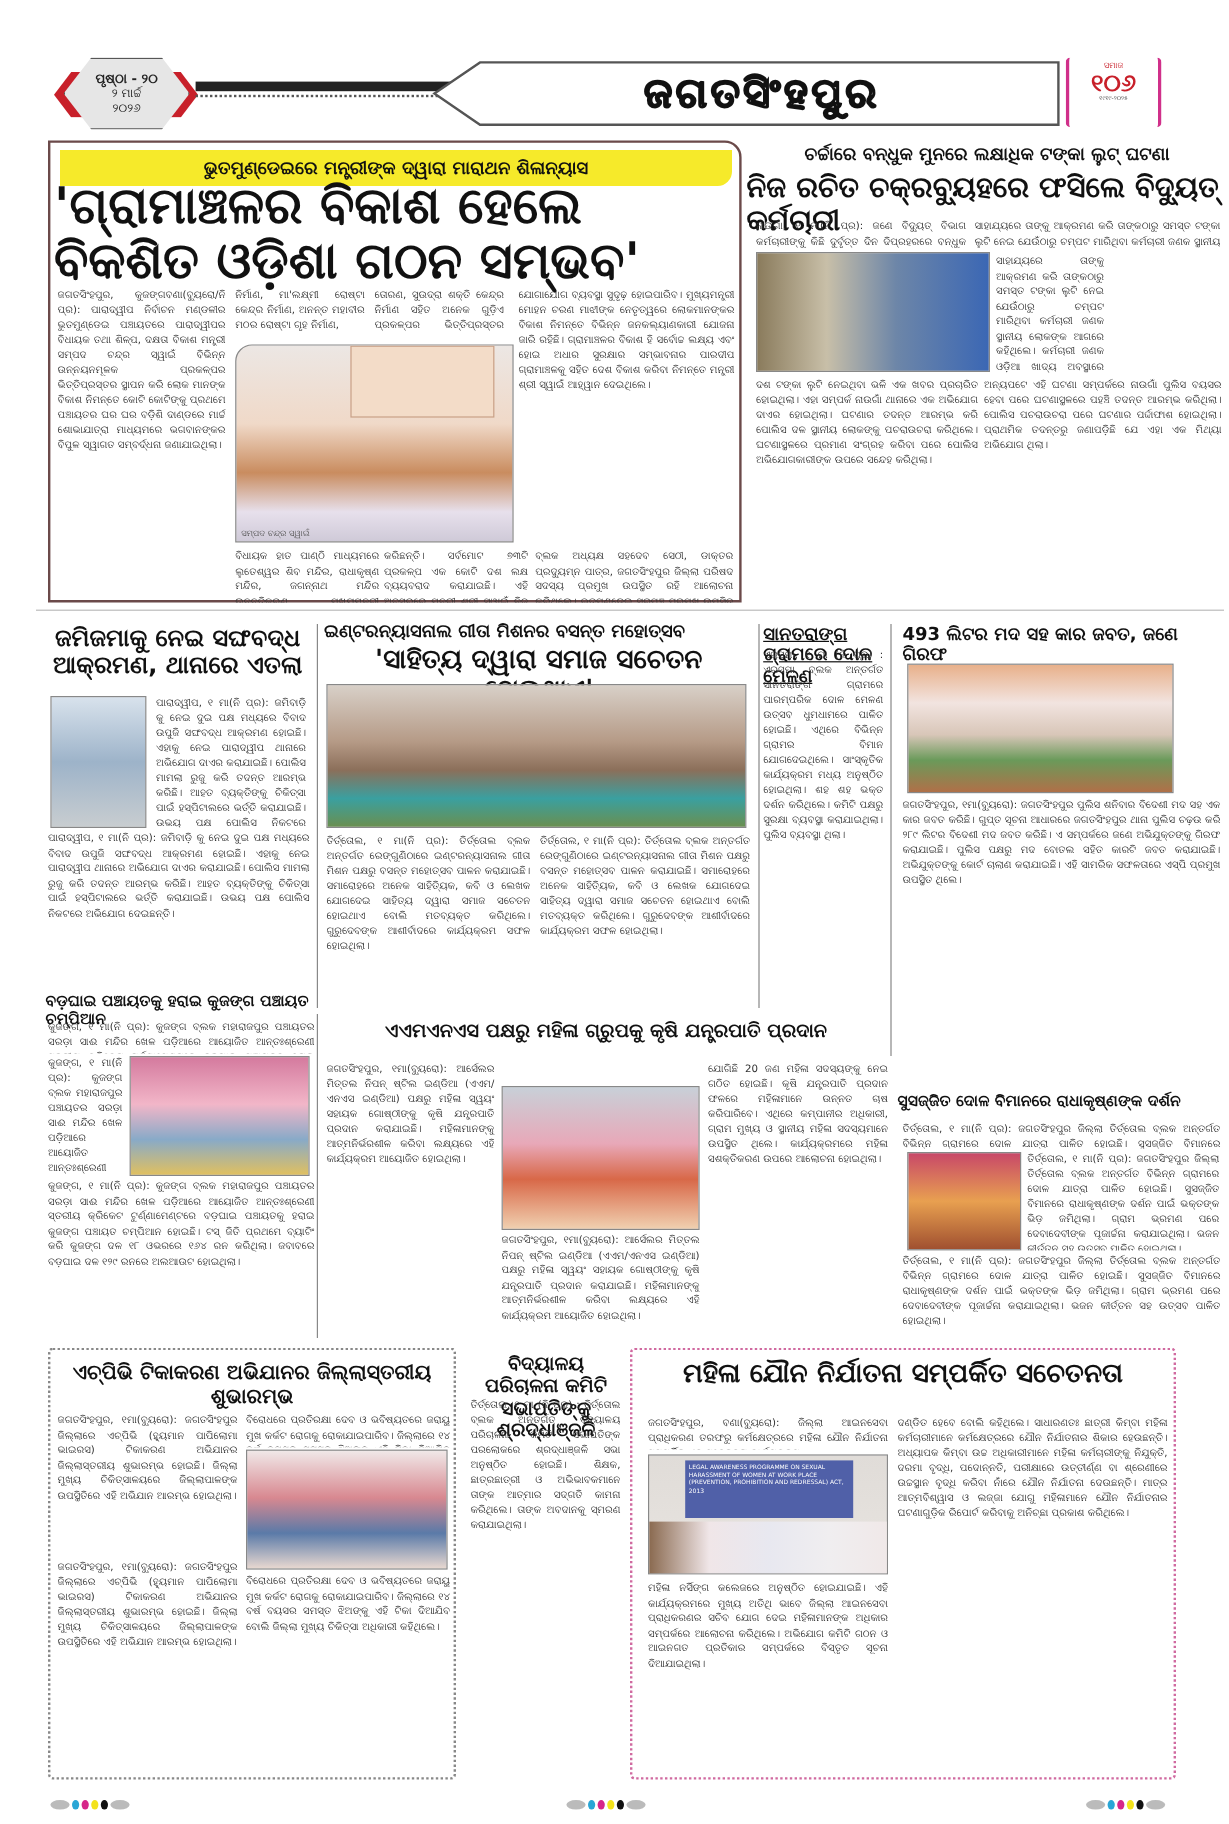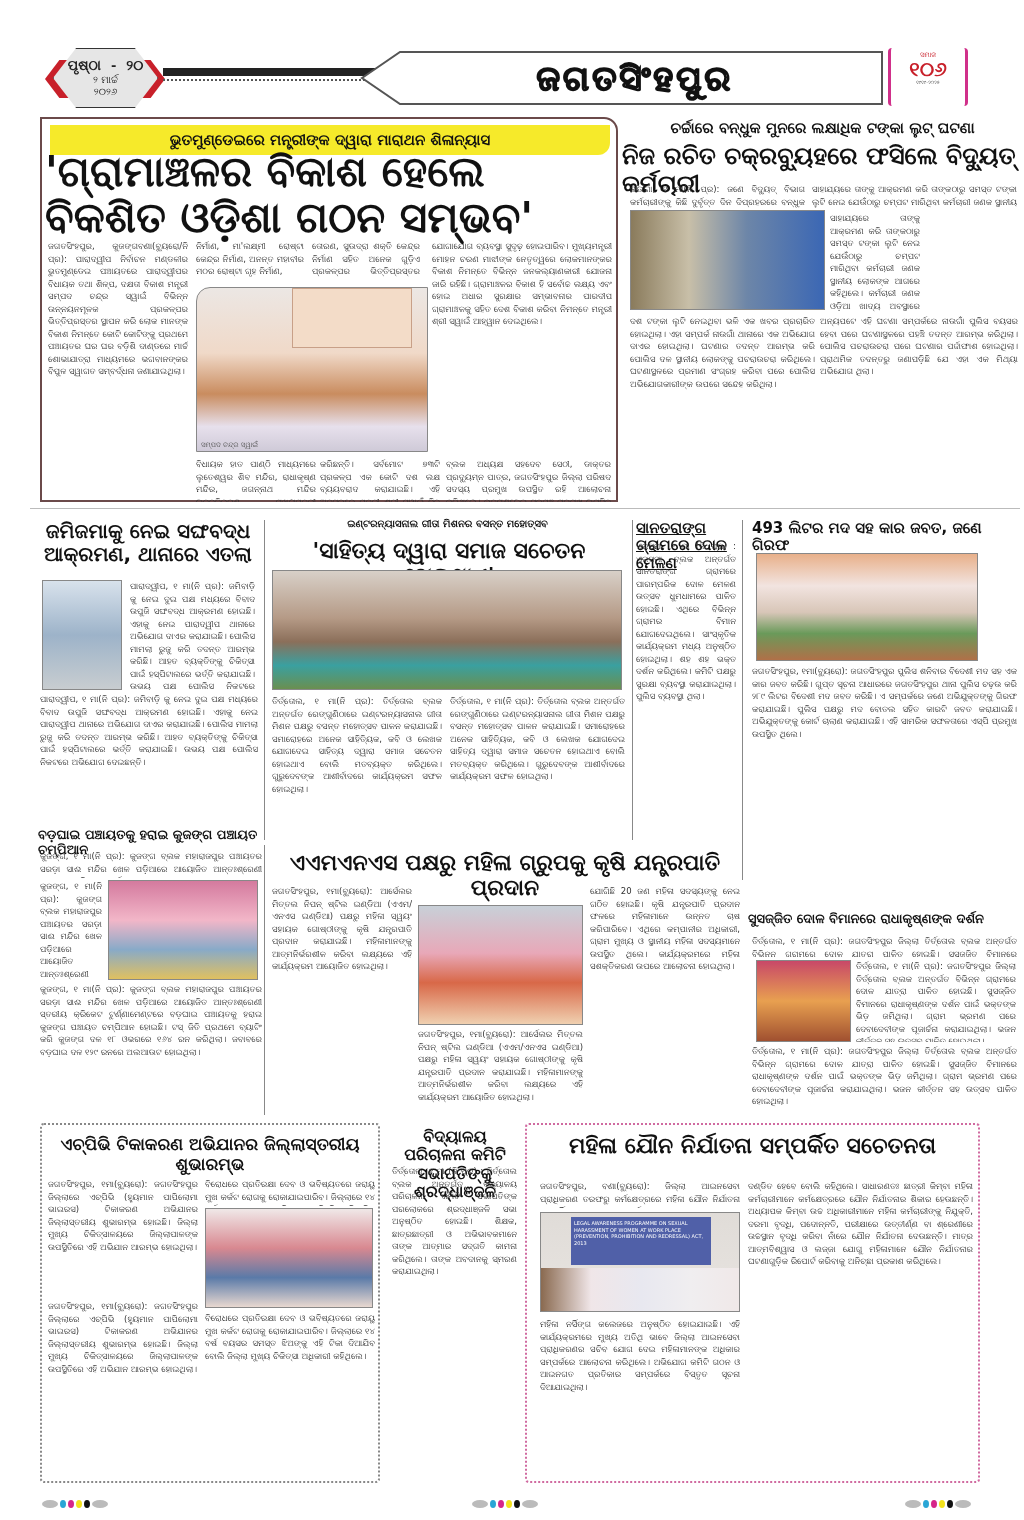--- a/index.html
+++ b/index.html
@@ -2,21 +2,21 @@
 <html><head>
 <meta charset="utf-8">
 <style>
   * { box-sizing: border-box; margin: 0; padding: 0; }
   body { width: 1024px; height: 1520px; background: #fff; font-family: "DejaVu Sans", sans-serif; position: relative; overflow: hidden; color: #222; }
   .abs { position: absolute; }
   
   .page-badge { left: 45px; top: 48px; width: 110px; height: 60px; }
   .page-badge .red { position:absolute; left:0; top:12px; width:120px; height:38px; background:#c8202a; clip-path: polygon(12% 0,88% 0,100% 50%,88% 100%,12% 100%,0 50%); }
   .page-badge .inner { position:absolute; left:8px; top:0; width:105px; height:60px; background:#e6e6e6; border:1.5px solid #333; clip-path: polygon(22% 0,78% 0,100% 50%,78% 100%,22% 100%,0 50%); display:flex; flex-direction:column; align-items:center; justify-content:center; font-size:10px; line-height:1.2; }
-  .page-badge .inner .pg { font-size:14px; font-weight:bold;font-family:Liberation Mono, monospace; }
+  .page-badge .inner .pg { font-size:11px; font-weight:bold; }
   .rule-bar { left: 163px; top: 68px; width: 230px; height: 8px; background:#222; }
   .rule-dots { left: 163px; top: 79px; width: 230px; height: 3px; border-top: 2px dotted #555; }
   .logo { left: 888px; top: 48px; width: 80px; height: 58px; border-left: 3px solid #d0308a; border-right: 3px solid #d0308a; border-radius: 4px; text-align:center; }
   .logo .top { font-size: 7px; color:#c8202a; margin-top:3px; }
   .logo .num { font-size: 20px; font-weight: bold; color:#c8202a; line-height: 20px; }
   .logo .yrs { font-size: 5px; color:#444; }
   
   .txt { font-size: 8.5px; line-height: 12.5px; color: #333; text-align: justify; overflow: hidden; }
   .photo { background: linear-gradient(135deg,#b9c7d6,#d9c3a8); border:1px solid #888; overflow:hidden; position:absolute; }
   .photo .label { position:absolute; bottom:2px; left:4px; font-size:7px; color:#555; }
@@ -80,21 +80,21 @@
 
 <div class="abs divider-h" style="left:30px;top:508px;width:990px;background:#bbb;"></div>
 
 <div class="abs head" style="left:38px;top:520px;width:220px;font-size:20px;text-align:center;">ଜମିଜମାକୁ ନେଇ ସଙ୍ଘବଦ୍ଧ ଆକ୍ରମଣ, ଥାନାରେ ଏତଲା</div>
 <div class="photo" style="left:42px;top:580px;width:80px;height:110px;background:linear-gradient(180deg,#d8e2ec 0%,#9db3c9 50%,#c8cdd0 100%);"></div>
 <div class="abs txt" style="left:130px;top:580px;width:125px;height:110px;">ପାରାଦ୍ୱୀପ, ୧ ମା(ନି ପ୍ର): ଜମିବାଡ଼ି କୁ ନେଇ ଦୁଇ ପକ୍ଷ ମଧ୍ୟରେ ବିବାଦ ଉପୁଜି ସଙ୍ଘବଦ୍ଧ ଆକ୍ରମଣ ହୋଇଛି। ଏହାକୁ ନେଇ ପାରାଦ୍ୱୀପ ଥାନାରେ ଅଭିଯୋଗ ଦାଏର କରାଯାଇଛି। ପୋଲିସ ମାମଲା ରୁଜୁ କରି ତଦନ୍ତ ଆରମ୍ଭ କରିଛି। ଆହତ ବ୍ୟକ୍ତିଙ୍କୁ ଚିକିତ୍ସା ପାଇଁ ହସ୍ପିଟାଲରେ ଭର୍ତ୍ତି କରାଯାଇଛି। ଉଭୟ ପକ୍ଷ ପୋଲିସ ନିକଟରେ ଅଭିଯୋଗ ଦେଇଛନ୍ତି।</div>
 <div class="abs txt" style="left:40px;top:693px;width:218px;height:125px;">ପାରାଦ୍ୱୀପ, ୧ ମା(ନି ପ୍ର): ଜମିବାଡ଼ି କୁ ନେଇ ଦୁଇ ପକ୍ଷ ମଧ୍ୟରେ ବିବାଦ ଉପୁଜି ସଙ୍ଘବଦ୍ଧ ଆକ୍ରମଣ ହୋଇଛି। ଏହାକୁ ନେଇ ପାରାଦ୍ୱୀପ ଥାନାରେ ଅଭିଯୋଗ ଦାଏର କରାଯାଇଛି। ପୋଲିସ ମାମଲା ରୁଜୁ କରି ତଦନ୍ତ ଆରମ୍ଭ କରିଛି। ଆହତ ବ୍ୟକ୍ତିଙ୍କୁ ଚିକିତ୍ସା ପାଇଁ ହସ୍ପିଟାଲରେ ଭର୍ତ୍ତି କରାଯାଇଛି। ଉଭୟ ପକ୍ଷ ପୋଲିସ ନିକଟରେ ଅଭିଯୋଗ ଦେଇଛନ୍ତି।</div>
 
 <div class="abs divider-v" style="left:264px;top:520px;height:320px;"></div>
 
-<div class="abs head" style="left:270px;top:518px;width:355px;font-size:10px;text-align:center;">ଇଣ୍ଟରନ୍ୟାସନାଲ ଗୀତା ମିଶନର ବସନ୍ତ ମହୋତ୍ସବ</div>
+<div class="abs head" style="left:270px;top:518px;width:355px;font-size:15px;">ଇଣ୍ଟରନ୍ୟାସନାଲ ଗୀତା ମିଶନର ବସନ୍ତ ମହୋତ୍ସବ</div>
 <div class="abs head" style="left:268px;top:538px;width:362px;font-size:22px;text-align:center;">'ସାହିତ୍ୟ ଦ୍ୱାରା ସମାଜ ସଚେତନ ହୋଇଥାଏ'</div>
 <div class="photo" style="left:272px;top:570px;width:350px;height:120px;background:linear-gradient(180deg,#d8d0c8 0%,#b59a86 40%,#8b6f5a 60%,#3aa0a0 80%,#6a8f50 100%);"></div>
 <div class="abs txt" style="left:272px;top:695px;width:170px;height:130px;">ତିର୍ତ୍ତୋଲ, ୧ ମା(ନି ପ୍ର): ତିର୍ତ୍ତୋଲ ବ୍ଲକ ଅନ୍ତର୍ଗତ ରେଙ୍ଗୁଣିଠାରେ ଇଣ୍ଟରନ୍ୟାସନାଲ ଗୀତା ମିଶନ ପକ୍ଷରୁ ବସନ୍ତ ମହୋତ୍ସବ ପାଳନ କରାଯାଇଛି। ସମାରୋହରେ ଅନେକ ସାହିତ୍ୟିକ, କବି ଓ ଲେଖକ ଯୋଗଦେଇ ସାହିତ୍ୟ ଦ୍ୱାରା ସମାଜ ସଚେତନ ହୋଇଥାଏ ବୋଲି ମତବ୍ୟକ୍ତ କରିଥିଲେ। ଗୁରୁଦେବଙ୍କ ଆଶୀର୍ବାଦରେ କାର୍ଯ୍ୟକ୍ରମ ସଫଳ ହୋଇଥିଲା।</div>
 <div class="abs txt" style="left:450px;top:695px;width:175px;height:130px;">ତିର୍ତ୍ତୋଲ, ୧ ମା(ନି ପ୍ର): ତିର୍ତ୍ତୋଲ ବ୍ଲକ ଅନ୍ତର୍ଗତ ରେଙ୍ଗୁଣିଠାରେ ଇଣ୍ଟରନ୍ୟାସନାଲ ଗୀତା ମିଶନ ପକ୍ଷରୁ ବସନ୍ତ ମହୋତ୍ସବ ପାଳନ କରାଯାଇଛି। ସମାରୋହରେ ଅନେକ ସାହିତ୍ୟିକ, କବି ଓ ଲେଖକ ଯୋଗଦେଇ ସାହିତ୍ୟ ଦ୍ୱାରା ସମାଜ ସଚେତନ ହୋଇଥାଏ ବୋଲି ମତବ୍ୟକ୍ତ କରିଥିଲେ। ଗୁରୁଦେବଙ୍କ ଆଶୀର୍ବାଦରେ କାର୍ଯ୍ୟକ୍ରମ ସଫଳ ହୋଇଥିଲା।</div>
 
 <div class="abs divider-v" style="left:632px;top:520px;height:320px;"></div>
 
 <div class="abs head" style="left:636px;top:520px;width:100px;font-size:15px;text-decoration:underline;">ସାନତରାଙ୍ଗ ଗ୍ରାମରେ ଦୋଳ ମେଳଣ</div>
 <div class="abs txt" style="left:636px;top:540px;width:100px;height:300px;">ଏରସମା, ୧ ମା (ନି ପ୍ର) : ଏରସମା ବ୍ଲକ ଅନ୍ତର୍ଗତ ସାନତରାଙ୍ଗ ଗ୍ରାମରେ ପାରମ୍ପରିକ ଦୋଳ ମେଳଣ ଉତ୍ସବ ଧୁମଧାମରେ ପାଳିତ ହୋଇଛି। ଏଥିରେ ବିଭିନ୍ନ ଗ୍ରାମର ବିମାନ ଯୋଗଦେଇଥିଲେ। ସାଂସ୍କୃତିକ କାର୍ଯ୍ୟକ୍ରମ ମଧ୍ୟ ଅନୁଷ୍ଠିତ ହୋଇଥିଲା। ଶହ ଶହ ଭକ୍ତ ଦର୍ଶନ କରିଥିଲେ। କମିଟି ପକ୍ଷରୁ ସୁରକ୍ଷା ବ୍ୟବସ୍ଥା କରାଯାଇଥିଲା। ପୁଲିସ ବ୍ୟବସ୍ଥା ଥିଲା।</div>
 
@@ -105,21 +105,21 @@
 <div class="abs txt" style="left:752px;top:665px;width:265px;height:235px;">ଜଗତସିଂହପୁର, ୧ମା(ବ୍ୟୁରୋ): ଜଗତସିଂହପୁର ପୁଲିସ ଶନିବାର ବିଦେଶୀ ମଦ ସହ ଏକ କାର ଜବତ କରିଛି। ଗୁପ୍ତ ସୂଚନା ଆଧାରରେ ଜଗତସିଂହପୁର ଥାନା ପୁଲିସ ଚଢ଼ଉ କରି ୨୮୯ ଲିଟର ବିଦେଶୀ ମଦ ଜବତ କରିଛି। ଏ ସମ୍ପର୍କରେ ଜଣେ ଅଭିଯୁକ୍ତଙ୍କୁ ଗିରଫ କରାଯାଇଛି। ପୁଲିସ ପକ୍ଷରୁ ମଦ ବୋତଲ ସହିତ କାରଟି ଜବତ କରାଯାଇଛି। ଅଭିଯୁକ୍ତଙ୍କୁ କୋର୍ଟ ଚାଲାଣ କରାଯାଇଛି। ଏହି ସାମରିକ ସଫଳତାରେ ଏସ୍ପି ପ୍ରମୁଖ ଉପସ୍ଥିତ ଥିଲେ।</div>
 
 <div class="abs head" style="left:38px;top:828px;width:222px;font-size:13px;">ବଡ଼ଘାଇ ପଞ୍ଚାୟତକୁ ହରାଇ କୁଜଙ୍ଗ ପଞ୍ଚାୟତ ଚମ୍ପିଆନ</div>
 <div class="abs txt" style="left:40px;top:850px;width:222px;height:28px;">କୁଜଙ୍ଗ, ୧ ମା(ନି ପ୍ର): କୁଜଙ୍ଗ ବ୍ଲକ ମହାରାଜପୁର ପଞ୍ଚାୟତର ସରଡ଼ା ସାଈ ମନ୍ଦିର ଖେଳ ପଡ଼ିଆରେ ଆୟୋଜିତ ଆନ୍ତଃଶ୍ରେଣୀ ସ୍ତରୀୟ କ୍ରିକେଟ ଟୁର୍ଣ୍ଣାମେଣ୍ଟରେ ବଡ଼ଘାଇ ପଞ୍ଚାୟତକୁ ହରାଇ କୁଜଙ୍ଗ ପଞ୍ଚାୟତ ଚମ୍ପିଆନ ହୋଇଛି। ଟସ୍ ଜିତି ପ୍ରଥମେ ବ୍ୟାଟିଂ କରି କୁଜଙ୍ଗ ଦଳ ୧୮ ଓଭରରେ ୧୬୪ ରନ କରିଥିଲା। ଜବାବରେ ବଡ଼ଘାଇ ଦଳ ୧୨୯ ରନରେ ଅଲଆଉଟ ହୋଇଥିଲା।</div>
 <div class="abs txt" style="left:40px;top:880px;width:62px;height:100px;">କୁଜଙ୍ଗ, ୧ ମା(ନି ପ୍ର): କୁଜଙ୍ଗ ବ୍ଲକ ମହାରାଜପୁର ପଞ୍ଚାୟତର ସରଡ଼ା ସାଈ ମନ୍ଦିର ଖେଳ ପଡ଼ିଆରେ ଆୟୋଜିତ ଆନ୍ତଃଶ୍ରେଣୀ ସ୍ତରୀୟ କ୍ରିକେଟ ଟୁର୍ଣ୍ଣାମେଣ୍ଟରେ ବଡ଼ଘାଇ ପଞ୍ଚାୟତକୁ ହରାଇ କୁଜଙ୍ଗ ପଞ୍ଚାୟତ ଚମ୍ପିଆନ ହୋଇଛି। ଟସ୍ ଜିତି ପ୍ରଥମେ ବ୍ୟାଟିଂ କରି କୁଜଙ୍ଗ ଦଳ ୧୮ ଓଭରରେ ୧୬୪ ରନ କରିଥିଲା। ଜବାବରେ ବଡ଼ଘାଇ ଦଳ ୧୨୯ ରନରେ ଅଲଆଉଟ ହୋଇଥିଲା।</div>
 <div class="photo" style="left:108px;top:880px;width:150px;height:100px;background:linear-gradient(180deg,#d47a9e 0%,#f2b6c8 40%,#88aac8 70%,#e0c060 100%);"></div>
 <div class="abs txt" style="left:40px;top:983px;width:222px;height:130px;">କୁଜଙ୍ଗ, ୧ ମା(ନି ପ୍ର): କୁଜଙ୍ଗ ବ୍ଲକ ମହାରାଜପୁର ପଞ୍ଚାୟତର ସରଡ଼ା ସାଈ ମନ୍ଦିର ଖେଳ ପଡ଼ିଆରେ ଆୟୋଜିତ ଆନ୍ତଃଶ୍ରେଣୀ ସ୍ତରୀୟ କ୍ରିକେଟ ଟୁର୍ଣ୍ଣାମେଣ୍ଟରେ ବଡ଼ଘାଇ ପଞ୍ଚାୟତକୁ ହରାଇ କୁଜଙ୍ଗ ପଞ୍ଚାୟତ ଚମ୍ପିଆନ ହୋଇଛି। ଟସ୍ ଜିତି ପ୍ରଥମେ ବ୍ୟାଟିଂ କରି କୁଜଙ୍ଗ ଦଳ ୧୮ ଓଭରରେ ୧୬୪ ରନ କରିଥିଲା। ଜବାବରେ ବଡ଼ଘାଇ ଦଳ ୧୨୯ ରନରେ ଅଲଆଉଟ ହୋଇଥିଲା।</div>
 
 <div class="abs divider-v" style="left:264px;top:845px;height:270px;"></div>
 
-<div class="abs head" style="left:270px;top:850px;width:470px;font-size:22px;text-align:center;">ଏଏମଏନଏସ ପକ୍ଷରୁ ମହିଳା ଗ୍ରୁପକୁ କୃଷି ଯନ୍ତ୍ରପାତି ପ୍ରଦାନ</div>
+<div class="abs head" style="left:270px;top:850px;width:470px;font-size:16px;text-align:center;">ଏଏମଏନଏସ ପକ୍ଷରୁ ମହିଳା ଗ୍ରୁପକୁ କୃଷି ଯନ୍ତ୍ରପାତି ପ୍ରଦାନ</div>
 <div class="abs txt" style="left:272px;top:885px;width:140px;height:225px;">ଜଗତସିଂହପୁର, ୧ମା(ବ୍ୟୁରୋ): ଆର୍ସେଲର ମିତ୍ତଲ ନିପନ୍ ଷ୍ଟିଲ ଇଣ୍ଡିଆ (ଏଏମ/ଏନଏସ ଇଣ୍ଡିଆ) ପକ୍ଷରୁ ମହିଳା ସ୍ୱୟଂ ସହାୟକ ଗୋଷ୍ଠୀଙ୍କୁ କୃଷି ଯନ୍ତ୍ରପାତି ପ୍ରଦାନ କରାଯାଇଛି। ମହିଳାମାନଙ୍କୁ ଆତ୍ମନିର୍ଭରଶୀଳ କରିବା ଲକ୍ଷ୍ୟରେ ଏହି କାର୍ଯ୍ୟକ୍ରମ ଆୟୋଜିତ ହୋଇଥିଲା।</div>
 <div class="photo" style="left:418px;top:905px;width:165px;height:120px;background:linear-gradient(180deg,#c8d0d8 0%,#e8a8b8 40%,#d86848 65%,#f0d0b0 100%);"></div>
 <div class="abs txt" style="left:418px;top:1028px;width:165px;height:85px;">ଜଗତସିଂହପୁର, ୧ମା(ବ୍ୟୁରୋ): ଆର୍ସେଲର ମିତ୍ତଲ ନିପନ୍ ଷ୍ଟିଲ ଇଣ୍ଡିଆ (ଏଏମ/ଏନଏସ ଇଣ୍ଡିଆ) ପକ୍ଷରୁ ମହିଳା ସ୍ୱୟଂ ସହାୟକ ଗୋଷ୍ଠୀଙ୍କୁ କୃଷି ଯନ୍ତ୍ରପାତି ପ୍ରଦାନ କରାଯାଇଛି। ମହିଳାମାନଙ୍କୁ ଆତ୍ମନିର୍ଭରଶୀଳ କରିବା ଲକ୍ଷ୍ୟରେ ଏହି କାର୍ଯ୍ୟକ୍ରମ ଆୟୋଜିତ ହୋଇଥିଲା।</div>
 <div class="abs txt" style="left:590px;top:885px;width:150px;height:225px;">ଯୋଗିଛି 20 ଜଣ ମହିଳା ସଦସ୍ୟଙ୍କୁ ନେଇ ଗଠିତ ହୋଇଛି। କୃଷି ଯନ୍ତ୍ରପାତି ପ୍ରଦାନ ଫଳରେ ମହିଳାମାନେ ଉନ୍ନତ ଚାଷ କରିପାରିବେ। ଏଥିରେ କମ୍ପାନୀର ଅଧିକାରୀ, ଗ୍ରାମ ମୁଖ୍ୟ ଓ ସ୍ଥାନୀୟ ମହିଳା ସଦସ୍ୟମାନେ ଉପସ୍ଥିତ ଥିଲେ। କାର୍ଯ୍ୟକ୍ରମରେ ମହିଳା ସଶକ୍ତିକରଣ ଉପରେ ଆଲୋଚନା ହୋଇଥିଲା।</div>
 
 <div class="abs head" style="left:748px;top:912px;width:270px;font-size:13px;">ସୁସଜ୍ଜିତ ଦୋଳ ବିମାନରେ ରାଧାକୃଷ୍ଣଙ୍କ ଦର୍ଶନ</div>
 <div class="abs txt" style="left:752px;top:935px;width:265px;height:22px;">ତିର୍ତ୍ତୋଲ, ୧ ମା(ନି ପ୍ର): ଜଗତସିଂହପୁର ଜିଲ୍ଲା ତିର୍ତ୍ତୋଲ ବ୍ଲକ ଅନ୍ତର୍ଗତ ବିଭିନ୍ନ ଗ୍ରାମରେ ଦୋଳ ଯାତ୍ରା ପାଳିତ ହୋଇଛି। ସୁସଜ୍ଜିତ ବିମାନରେ ରାଧାକୃଷ୍ଣଙ୍କ ଦର୍ଶନ ପାଇଁ ଭକ୍ତଙ୍କ ଭିଡ଼ ଜମିଥିଲା। ଗ୍ରାମ ଭ୍ରମଣ ପରେ ଦେବାଦେବୀଙ୍କ ପୂଜାର୍ଚ୍ଚନା କରାଯାଇଥିଲା। ଭଜନ କୀର୍ତ୍ତନ ସହ ଉତ୍ସବ ପାଳିତ ହୋଇଥିଲା।</div>
 <div class="photo" style="left:756px;top:960px;width:95px;height:82px;background:linear-gradient(180deg,#c84868 0%,#e8a050 50%,#a05030 100%);"></div>
 <div class="abs txt" style="left:856px;top:960px;width:160px;height:82px;">ତିର୍ତ୍ତୋଲ, ୧ ମା(ନି ପ୍ର): ଜଗତସିଂହପୁର ଜିଲ୍ଲା ତିର୍ତ୍ତୋଲ ବ୍ଲକ ଅନ୍ତର୍ଗତ ବିଭିନ୍ନ ଗ୍ରାମରେ ଦୋଳ ଯାତ୍ରା ପାଳିତ ହୋଇଛି। ସୁସଜ୍ଜିତ ବିମାନରେ ରାଧାକୃଷ୍ଣଙ୍କ ଦର୍ଶନ ପାଇଁ ଭକ୍ତଙ୍କ ଭିଡ଼ ଜମିଥିଲା। ଗ୍ରାମ ଭ୍ରମଣ ପରେ ଦେବାଦେବୀଙ୍କ ପୂଜାର୍ଚ୍ଚନା କରାଯାଇଥିଲା। ଭଜନ କୀର୍ତ୍ତନ ସହ ଉତ୍ସବ ପାଳିତ ହୋଇଥିଲା।</div>
 <div class="abs txt" style="left:752px;top:1045px;width:265px;height:70px;">ତିର୍ତ୍ତୋଲ, ୧ ମା(ନି ପ୍ର): ଜଗତସିଂହପୁର ଜିଲ୍ଲା ତିର୍ତ୍ତୋଲ ବ୍ଲକ ଅନ୍ତର୍ଗତ ବିଭିନ୍ନ ଗ୍ରାମରେ ଦୋଳ ଯାତ୍ରା ପାଳିତ ହୋଇଛି। ସୁସଜ୍ଜିତ ବିମାନରେ ରାଧାକୃଷ୍ଣଙ୍କ ଦର୍ଶନ ପାଇଁ ଭକ୍ତଙ୍କ ଭିଡ଼ ଜମିଥିଲା। ଗ୍ରାମ ଭ୍ରମଣ ପରେ ଦେବାଦେବୀଙ୍କ ପୂଜାର୍ଚ୍ଚନା କରାଯାଇଥିଲା। ଭଜନ କୀର୍ତ୍ତନ ସହ ଉତ୍ସବ ପାଳିତ ହୋଇଥିଲା।</div>

